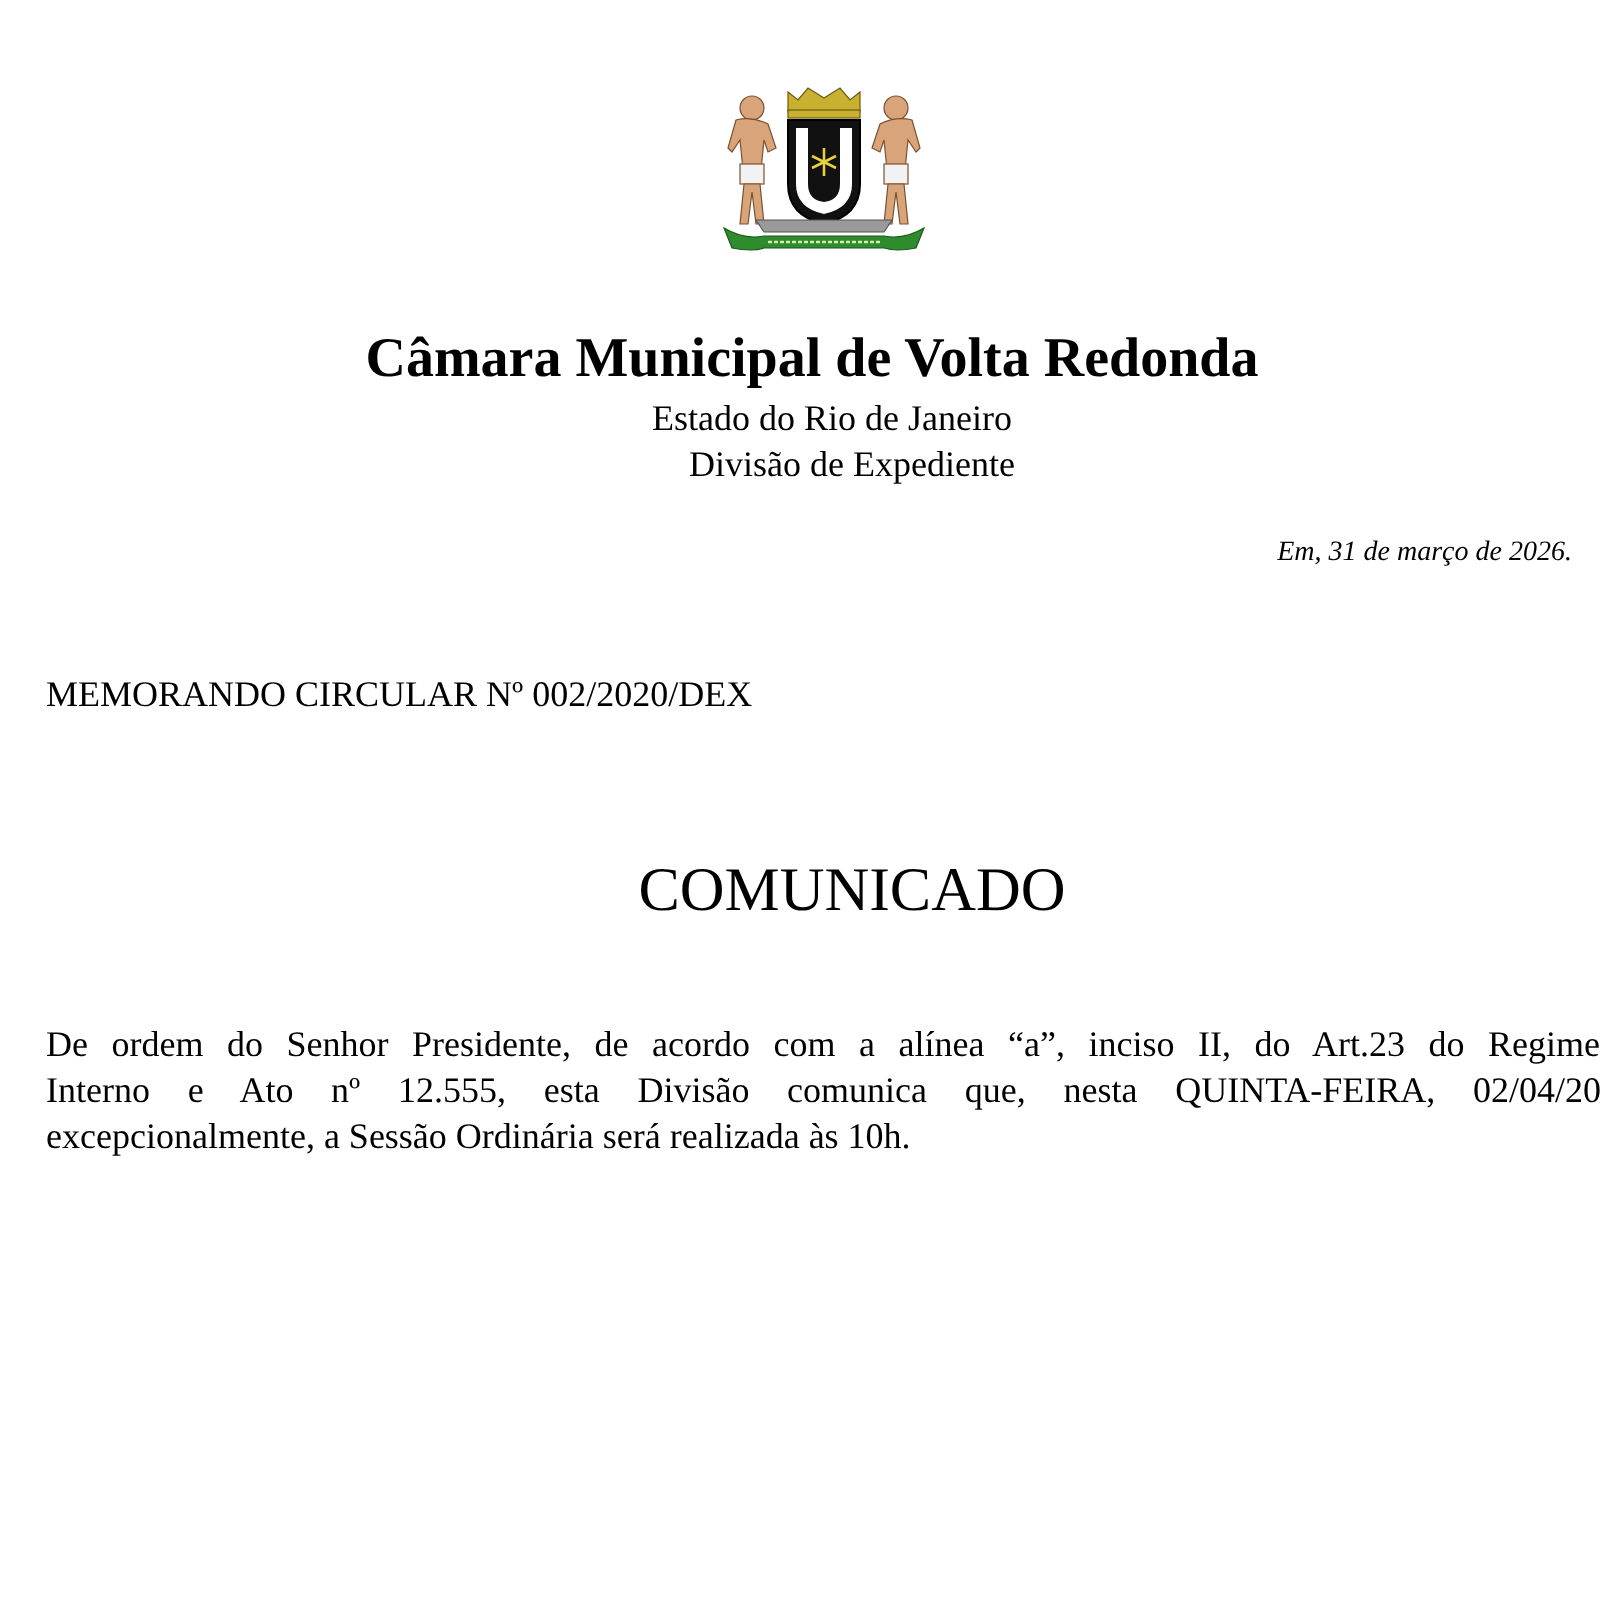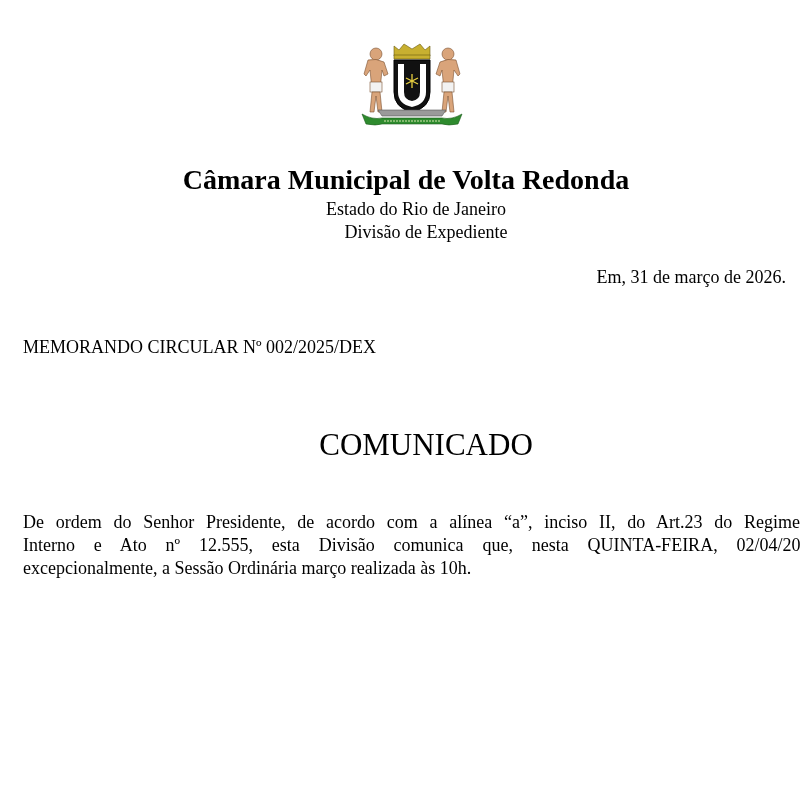--- a/index.html
+++ b/index.html
@@ -39,22 +39,23 @@
       text-align: center;
       font-size: 18px;
       line-height: 22px;
     }
     .subtitle.state { top: 198px; }
     .subtitle.division { top: 221px; left: 10px; }
     .date {
       position: absolute;
       right: 14px;
       top: 266px;
-      font-size: 18px;
+      font-size: 14px;
       line-height: 22px;
+      font-style: italic;
     }
     .memo {
       position: absolute;
       left: 23px;
       top: 336px;
       font-size: 18px;
       line-height: 22px;
     }
     .heading {
       position: absolute;
@@ -126,21 +127,21 @@
     <line x1="26" y1="81" x2="82" y2="81" stroke="#d8e8b0" stroke-width="1.2" stroke-dasharray="2,1"></line>
   </svg>
 </div>
 
 <div class="title">Câmara Municipal de Volta Redonda</div>
 <div class="subtitle state">Estado do Rio de Janeiro</div>
 <div class="subtitle division">Divisão de Expediente</div>
 
 <div class="date">Em, 31 de março de 2026.</div>
 
-<div class="memo">MEMORANDO CIRCULAR Nº 002/2025/DEX</div>
+<div class="memo">MEMORANDO CIRCULAR Nº 002/2020/DEX</div>
 
 <div class="heading">COMUNICADO</div>
 
 <div class="body-text">
   <span class="body-line justify">De ordem do Senhor Presidente, de acordo com a alínea “a”, inciso II, do Art.23 do Regimento</span>
   <span class="body-line justify">Interno e Ato nº 12.555, esta Divisão comunica que, nesta QUINTA-FEIRA, 02/04/2026,</span>
-  <span class="body-line"><span class="bold">excepcionalmente</span><span>, a Sessão Ordinária março realizada às 10h.</span></span>
+  <span class="body-line"><span class="bold">excepcionalmente</span><span>, a Sessão Ordinária será realizada às 10h.</span></span>
 </div>
 
 </body></html>

